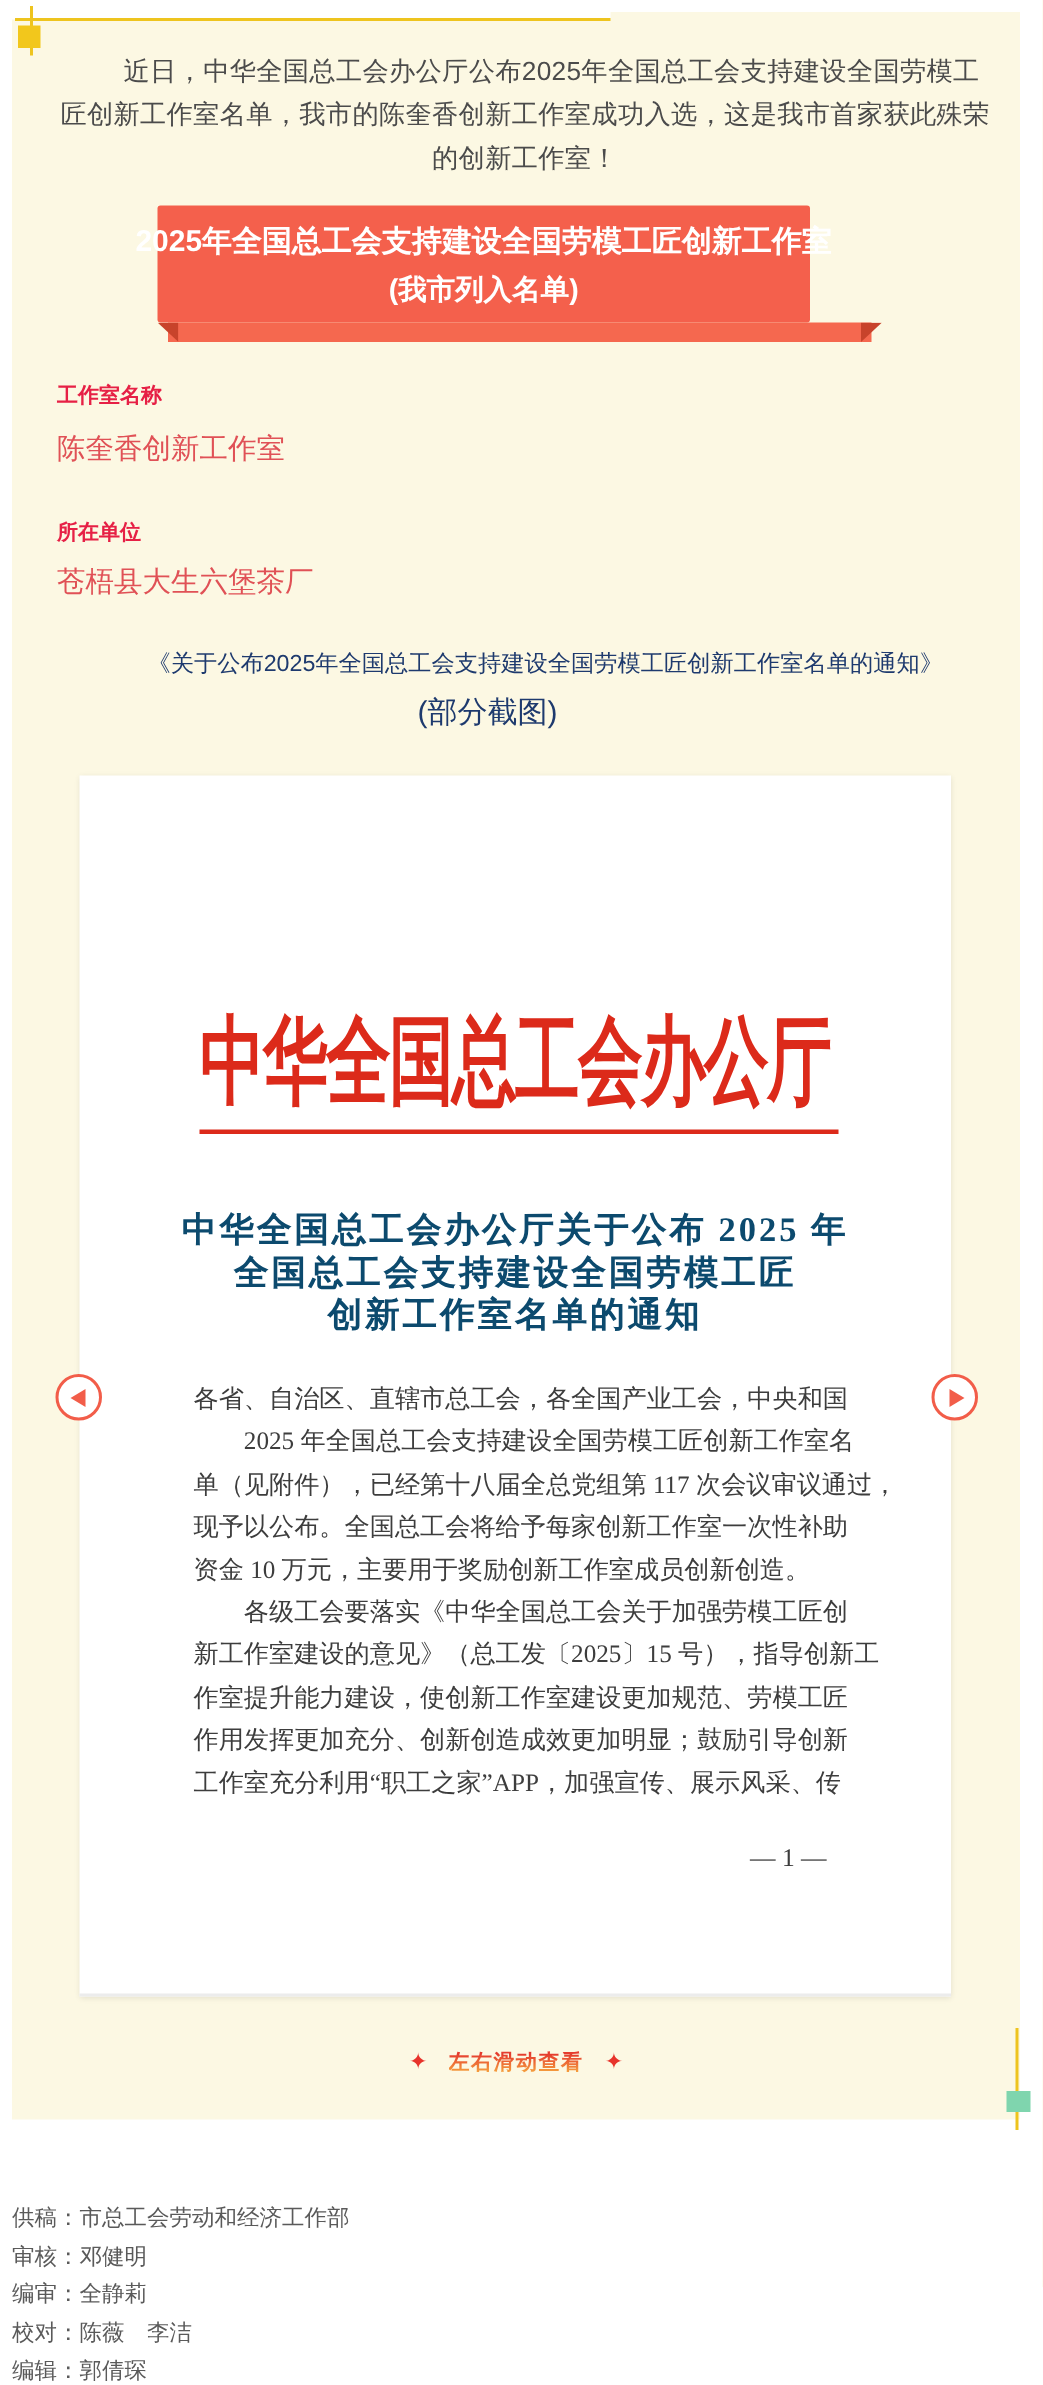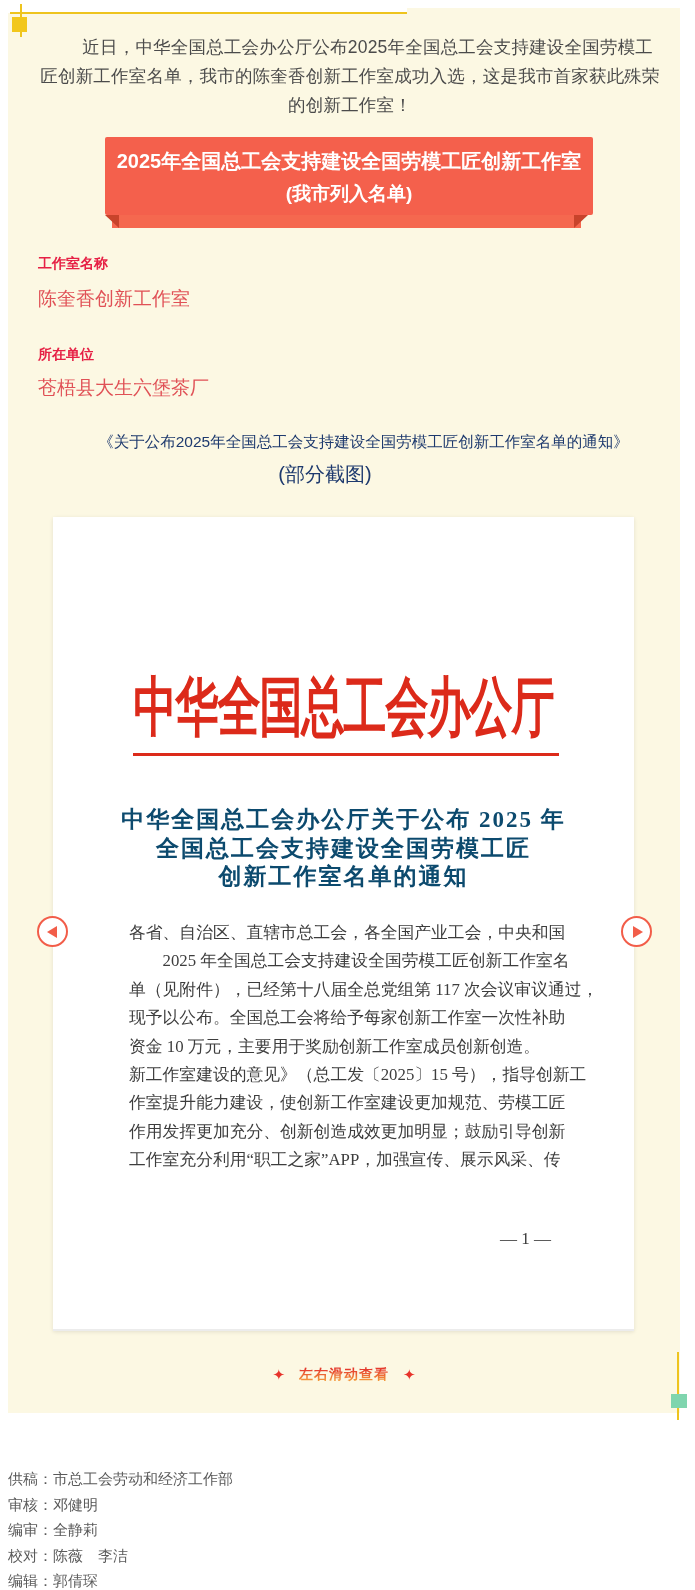--- a/index.html
+++ b/index.html
@@ -24,21 +24,21 @@
 
   
   .intro { position:absolute; left:38px; top:33px; width:624px;text-align:center; }
   .intro .ln {
     font-size:17.5px; line-height:29px; letter-spacing:0.2px;
     color:#4b4b4b; white-space:nowrap;
   }
 
   
   .ribbon-main {
-    position:absolute; left:105px; top:137px; width:488px; height:78px;
+    position:absolute; left:105px; top:137px; width:435px; height:78px;
     background:#f4604c; border-radius:2px;
     display:flex; flex-direction:column; align-items:center; justify-content:center;
   }
   .ribbon-l1 { color:#fff; font-weight:700; font-size:20px; line-height:35px; white-space:nowrap; }
   .ribbon-l2 { color:#fff; font-weight:700; font-size:19px; line-height:30px; white-space:nowrap; }
   .ribbon-strip { position:absolute; left:112px; top:215px; width:469px; height:13px; background:#f5684f; }
   .ribbon-fold-l { position:absolute; left:105px; top:215px; width:14px; height:13px; background:#c8432b;
                    clip-path:polygon(0 0,100% 0,100% 100%); }
   .ribbon-fold-r { position:absolute; left:574px; top:215px; width:14px; height:13px; background:#c8432b;
                    clip-path:polygon(0 0,100% 0,0 100%); }
@@ -160,20 +160,21 @@
       <div class="ln">中华全国总工会办公厅关于公布 2025 年</div>
       <div class="ln">全国总工会支持建设全国劳模工匠</div>
       <div class="ln">创新工作室名单的通知</div>
     </div>
   <div class="doc-body">
       <div class="ln">各省、自治区、直辖市总工会，各全国产业工会，中央和国</div>
       <div class="ln">　　2025 年全国总工会支持建设全国劳模工匠创新工作室名</div>
       <div class="ln">单（见附件），已经第十八届全总党组第 117 次会议审议通过，</div>
       <div class="ln">现予以公布。全国总工会将给予每家创新工作室一次性补助</div>
       <div class="ln">资金 10 万元，主要用于奖励创新工作室成员创新创造。</div>
+      <div class="ln">　　各级工会要落实《中华全国总工会关于加强劳模工匠创</div>
       <div class="ln">新工作室建设的意见》（总工发〔2025〕15 号），指导创新工</div>
       <div class="ln">作室提升能力建设，使创新工作室建设更加规范、劳模工匠</div>
       <div class="ln">作用发挥更加充分、创新创造成效更加明显；鼓励引导创新</div>
       <div class="ln">工作室充分利用“职工之家”APP，加强宣传、展示风采、传</div>
     </div>
   <div class="page-number">— 1 —</div>
 </div>
 
 <div class="nav-circle nav-prev">
   <span class="tri tri-left"></span>

